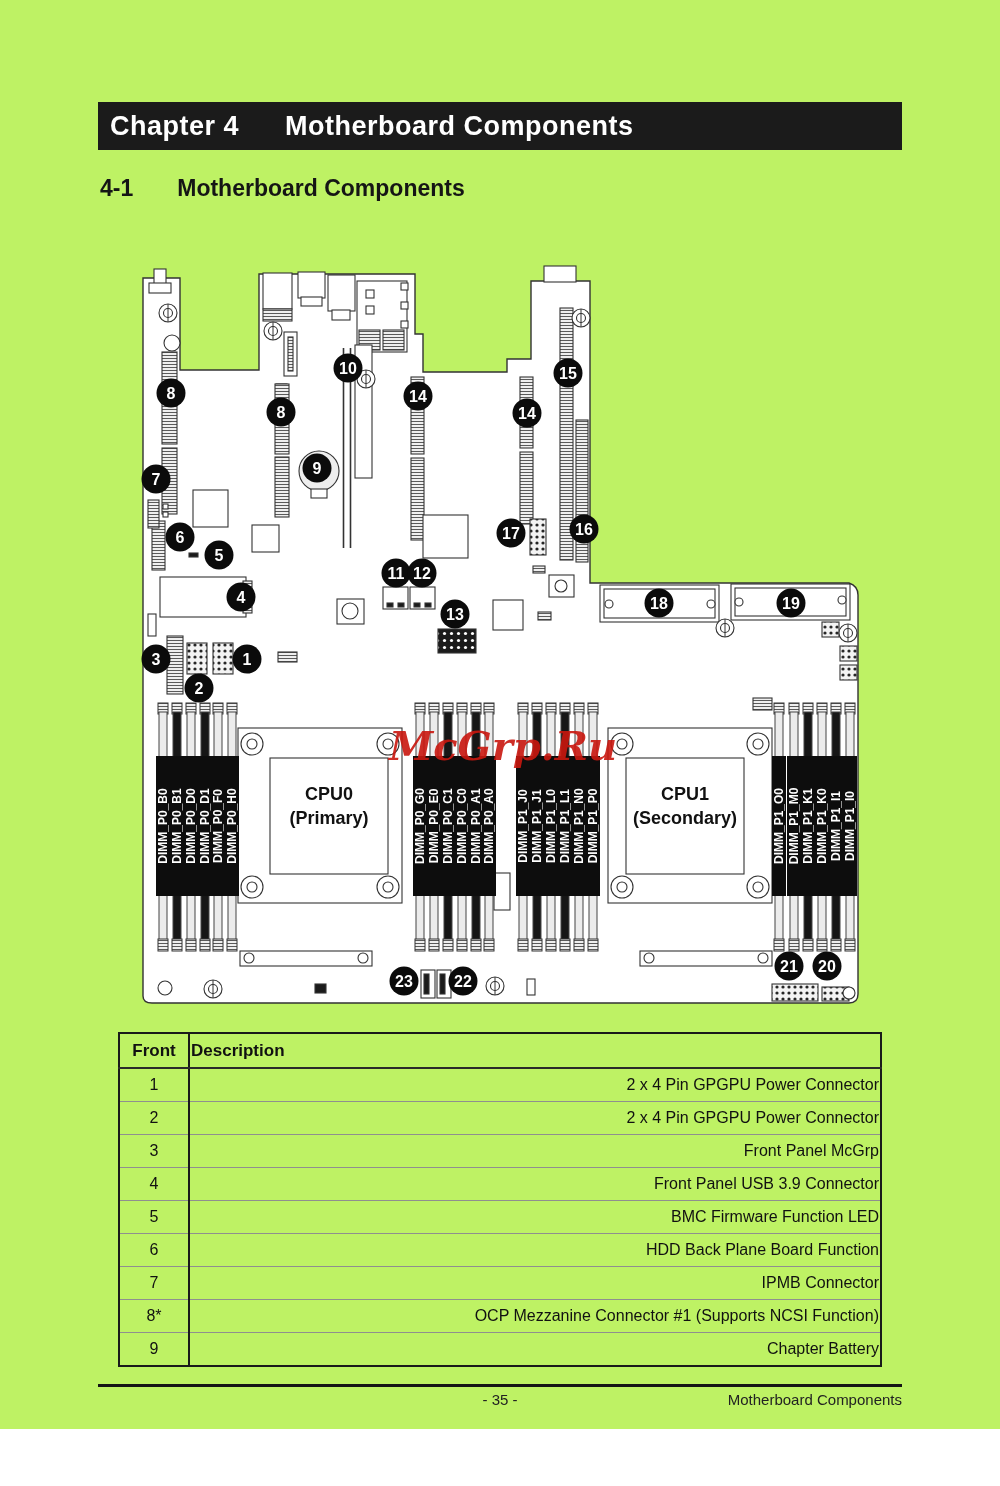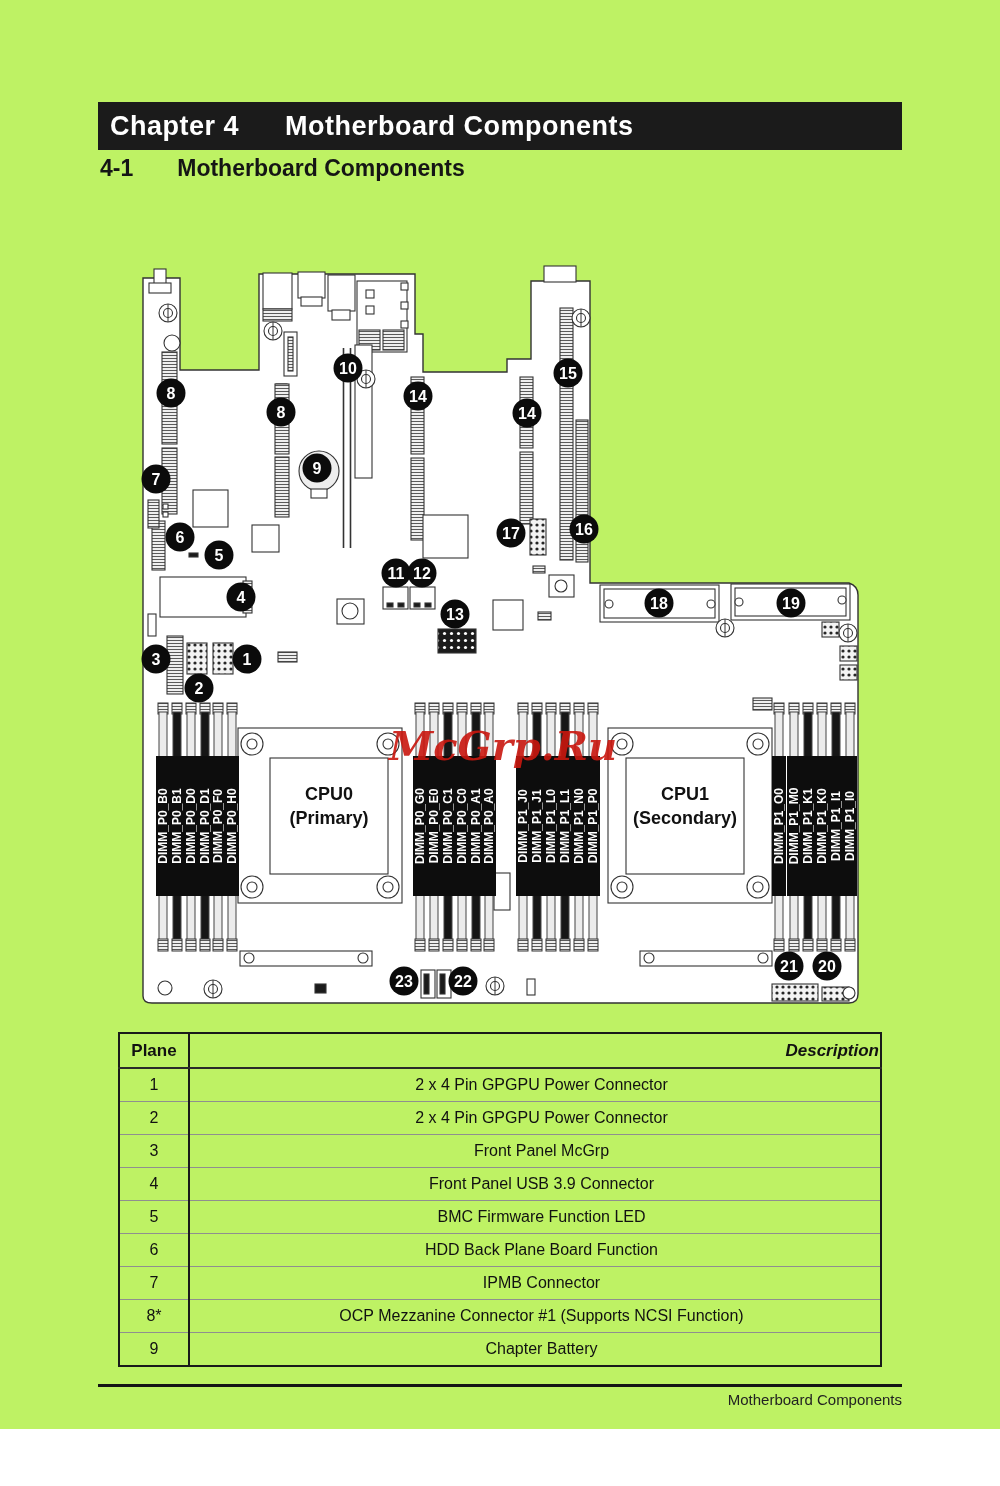--- a/index.html
+++ b/index.html
@@ -7,34 +7,34 @@
         font-family:"Liberation Sans",sans-serif;color:#111;}
   
   #chapter-bar{position:absolute;left:98px;top:102px;width:804px;height:48px;background:#1b1b1b;
 ate  display:flex;align-items:center;}
   #chapter-bar{display:flex;align-items:center;}
   #chapter-bar span{color:#fff;font-weight:bold;font-size:27px;letter-spacing:.5px;}
   #chapter-label{margin-left:12px;}
   #chapter-title{margin-left:46px;}
   
   #section-heading{position:absolute;left:100px;top:155px;display:flex;align-items:baseline;}
-  #section-heading span{font-weight:bold;font-size:23px;color:#151515;}
+  #section-heading span{font-weight:bold;font-size:23px;color:#151515;margin-top:20px;}
   #section-title{margin-left:44px;}
   
   #diagram-svg{position:absolute;left:0;top:0;width:1000px;height:1486px;}
   
   #table-wrap{position:absolute;left:118px;top:1032px;width:764px;}
   table{border-collapse:collapse;width:100%;table-layout:fixed;}
   table,th,td{font-family:"Liberation Sans",sans-serif;}
   #desc-table{border:2px solid #1a1a1a;}
   th{font-size:17px;font-weight:bold;height:31px;text-align:center;border-bottom:2px solid #2a2a2a;}
   td{font-size:16px;height:30px;border-top:1px solid #8f8f8f;}
   .col-item{width:70px;}
   td.item-cell,th.item-cell{border-right:2px solid #1a1a1a;text-align:center;}
-  td.desc-cell{text-align:center;padding-left:14px;}
+  td.desc-cell{text-align:right;padding-left:14px;}
   
   #footer-line{position:absolute;left:98px;top:1384px;width:804px;height:3px;background:#151515;}
   #footer-page{position:absolute;left:0;top:1391px;width:1000px;text-align:center;font-size:15px;color:#222;}
   #footer-right{position:absolute;right:98px;top:1391px;font-size:15px;color:#222;}
 </style>
 </head>
 <body>
 
 <div id="page">
 
@@ -490,22 +490,22 @@
   </svg>
 
   <div id="table-wrap">
     <table id="desc-table">
       <colgroup>
           <col class="col-item">
           <col>
         </colgroup>
       <thead>
           <tr id="head-row">
-            <th class="item-cell">Plane</th>
-            <th class="desc-cell" style="text-align: right; font-style: italic;">Description</th>
+            <th class="item-cell">Front</th>
+            <th class="desc-cell" style="text-align: left;">Description</th>
           </tr>
         </thead>
       <tbody id="table-body">
           <tr>
             <td class="item-cell">1</td>
             <td class="desc-cell">2 x 4 Pin GPGPU Power Connector</td>
           </tr>
           <tr>
             <td class="item-cell">2</td>
             <td class="desc-cell">2 x 4 Pin GPGPU Power Connector</td>
@@ -536,14 +536,15 @@
           </tr>
           <tr>
             <td class="item-cell">9</td>
             <td class="desc-cell">Chapter Battery</td>
           </tr>
         </tbody>
     </table>
   </div>
 
   <div id="footer-line"></div>
+  <div id="footer-page">- 35 -</div>
   <div id="footer-right">Motherboard Components</div>
 </div>
 
 </body></html>

